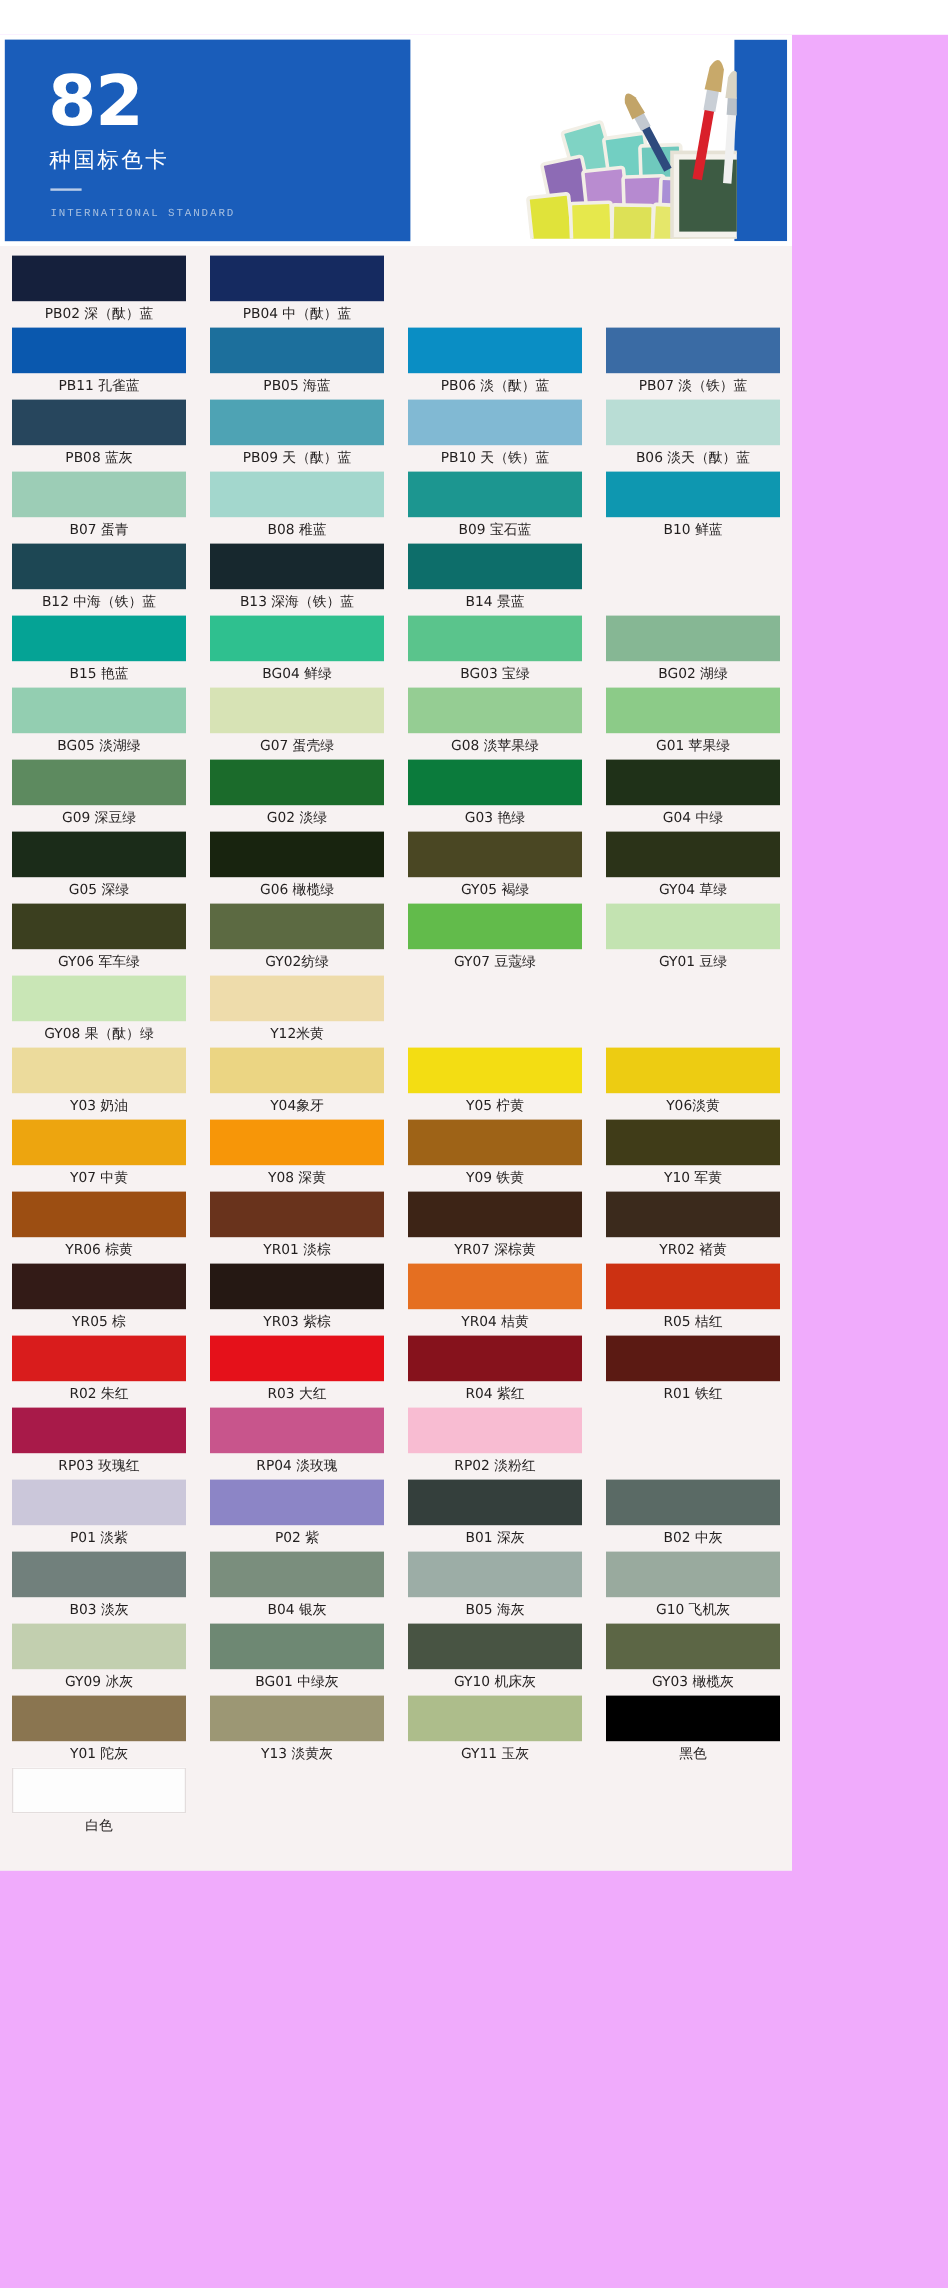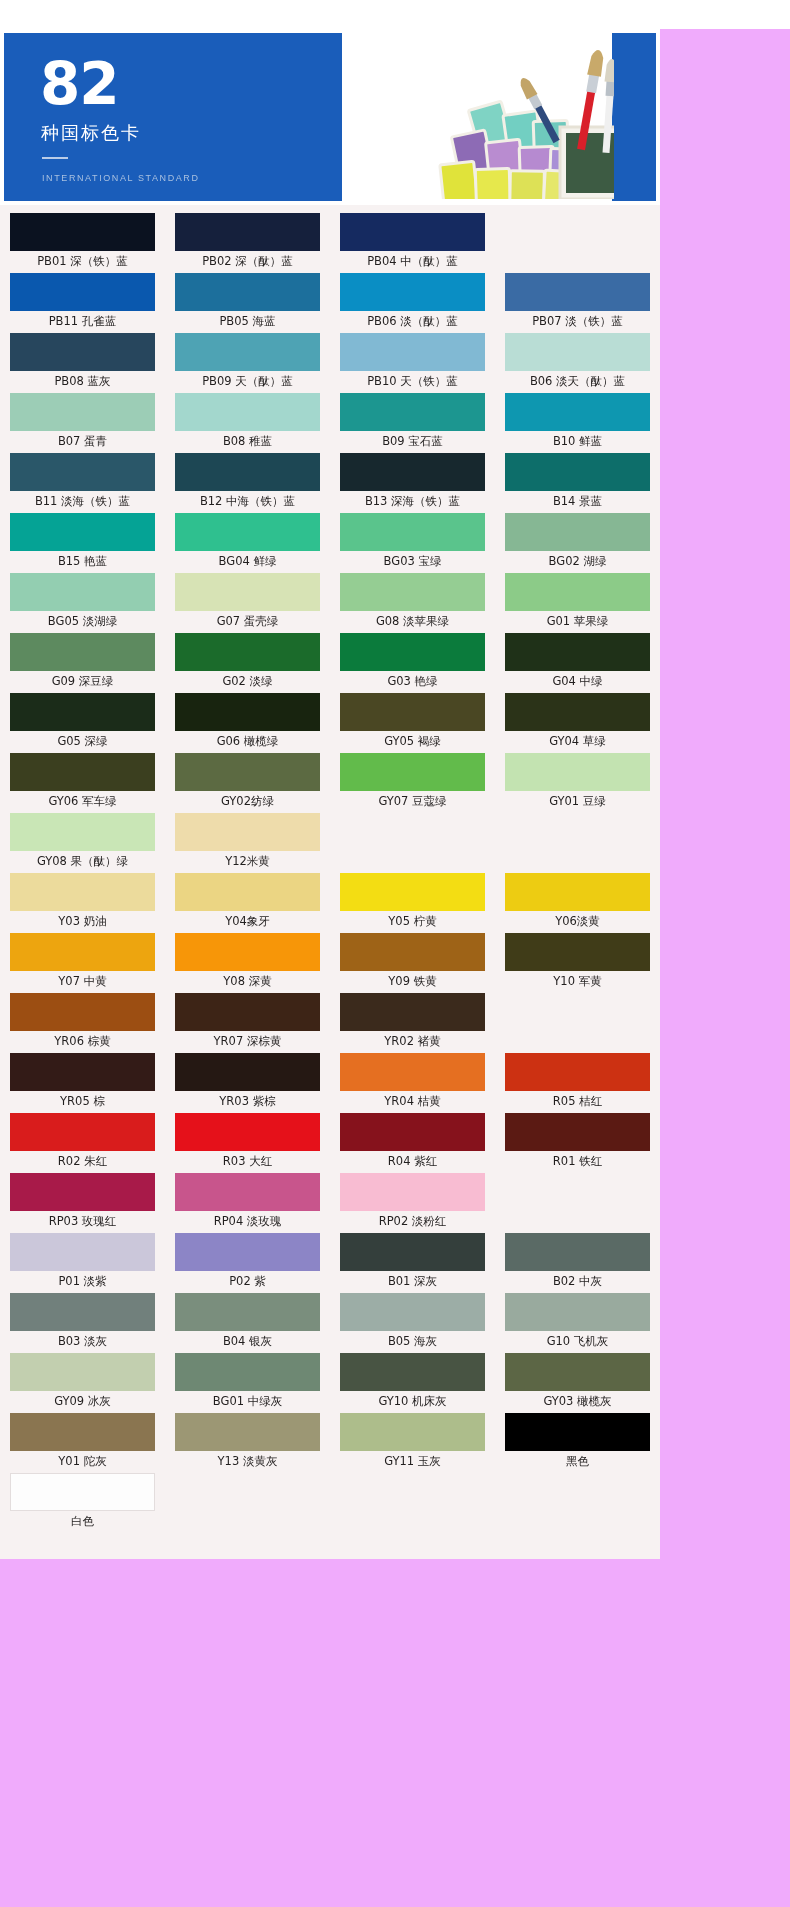--- a/index.html
+++ b/index.html
@@ -56,21 +56,21 @@
     left:38px; top:124px;
     width:26px; height:2px;
     background:#b9cce8;
   }
   .subtitle-en{
     position:absolute;
     left:38px; top:140px;
     color:#a8c0e0;
     font-size:9px;
     letter-spacing:1.6px;
-    font-family:Liberation Sans, sans-serif;
+    font-family:Liberation Mono, monospace;
   }
   .header-right{
     position:absolute;
     left:346px; top:4px;
     width:310px; height:168px;
     background:#ffffff;
     overflow:hidden;
   }
   .blue-strip{
     position:absolute;
@@ -167,24 +167,20 @@
           <rect x="173" y="54" width="9" height="13" fill="#c3c9d0"></rect>
           <path d="M172 40 q5 -12 10 0 l1 15 h-12 z" fill="#c2a468"></path>
         </g>
       </svg>
     </div>
   </div>
 
   <div class="grid-wrap" id="grid" style="background: rgb(247, 242, 242);">
       <div class="row">
         <div class="cell">
-          <span class="chip" style="background: rgb(11, 18, 32);"></span>
-          <span class="cell-label">PB01 深（铁）蓝</span>
-        </div>
-        <div class="cell">
           <span class="chip" style="background: rgb(21, 32, 60);"></span>
           <span class="cell-label">PB02 深（酞）蓝</span>
         </div>
         <div class="cell">
           <span class="chip" style="background: rgb(21, 42, 96);"></span>
           <span class="cell-label">PB04 中（酞）蓝</span>
         </div>
       </div>
       <div class="row">
         <div class="cell">
@@ -235,24 +231,20 @@
           <span class="chip" style="background: rgb(28, 150, 144);"></span>
           <span class="cell-label">B09 宝石蓝</span>
         </div>
         <div class="cell">
           <span class="chip" style="background: rgb(14, 151, 176);"></span>
           <span class="cell-label">B10 鲜蓝</span>
         </div>
       </div>
       <div class="row">
         <div class="cell">
-          <span class="chip" style="background: rgb(42, 87, 105);"></span>
-          <span class="cell-label">B11 淡海（铁）蓝</span>
-        </div>
-        <div class="cell">
           <span class="chip" style="background: rgb(29, 71, 84);"></span>
           <span class="cell-label">B12 中海（铁）蓝</span>
         </div>
         <div class="cell">
           <span class="chip" style="background: rgb(23, 40, 46);"></span>
           <span class="cell-label">B13 深海（铁）蓝</span>
         </div>
         <div class="cell">
           <span class="chip" style="background: rgb(13, 110, 106);"></span>
           <span class="cell-label">B14 景蓝</span>
@@ -391,20 +383,24 @@
         </div>
         <div class="cell">
           <span class="chip" style="background: rgb(64, 60, 24);"></span>
           <span class="cell-label">Y10 军黄</span>
         </div>
       </div>
       <div class="row">
         <div class="cell">
           <span class="chip" style="background: rgb(156, 78, 18);"></span>
           <span class="cell-label">YR06 棕黄</span>
+        </div>
+        <div class="cell">
+          <span class="chip" style="background: rgb(105, 51, 28);"></span>
+          <span class="cell-label">YR01 淡棕</span>
         </div>
         <div class="cell">
           <span class="chip" style="background: rgb(61, 36, 22);"></span>
           <span class="cell-label">YR07 深棕黄</span>
         </div>
         <div class="cell">
           <span class="chip" style="background: rgb(59, 42, 28);"></span>
           <span class="cell-label">YR02 褚黄</span>
         </div>
       </div>

